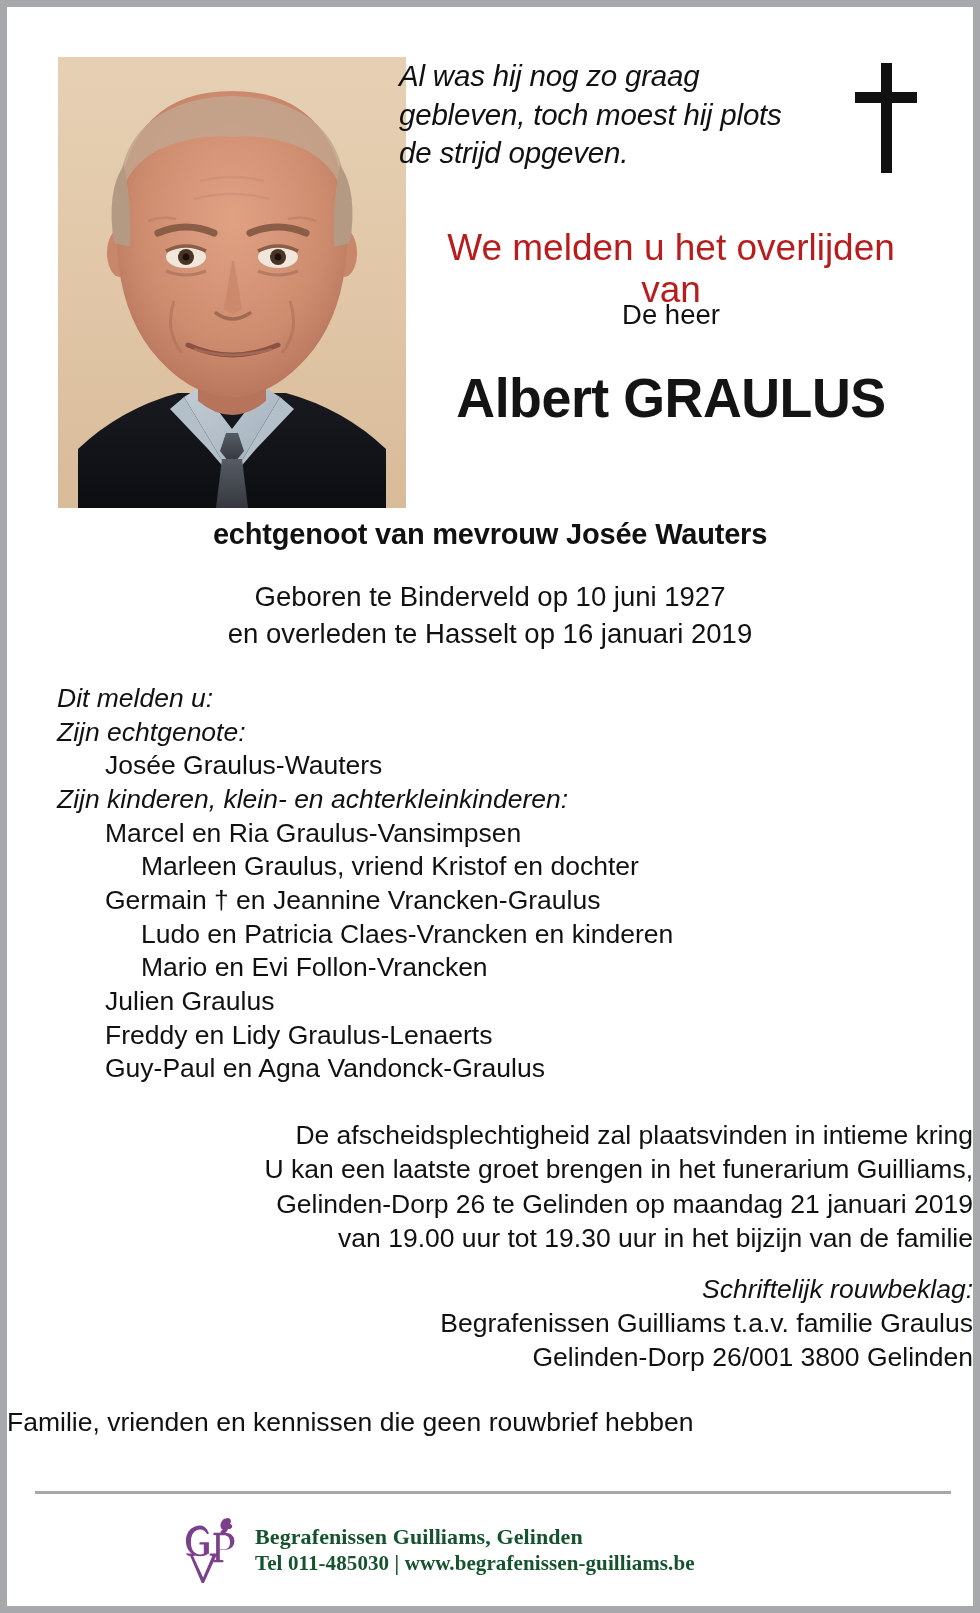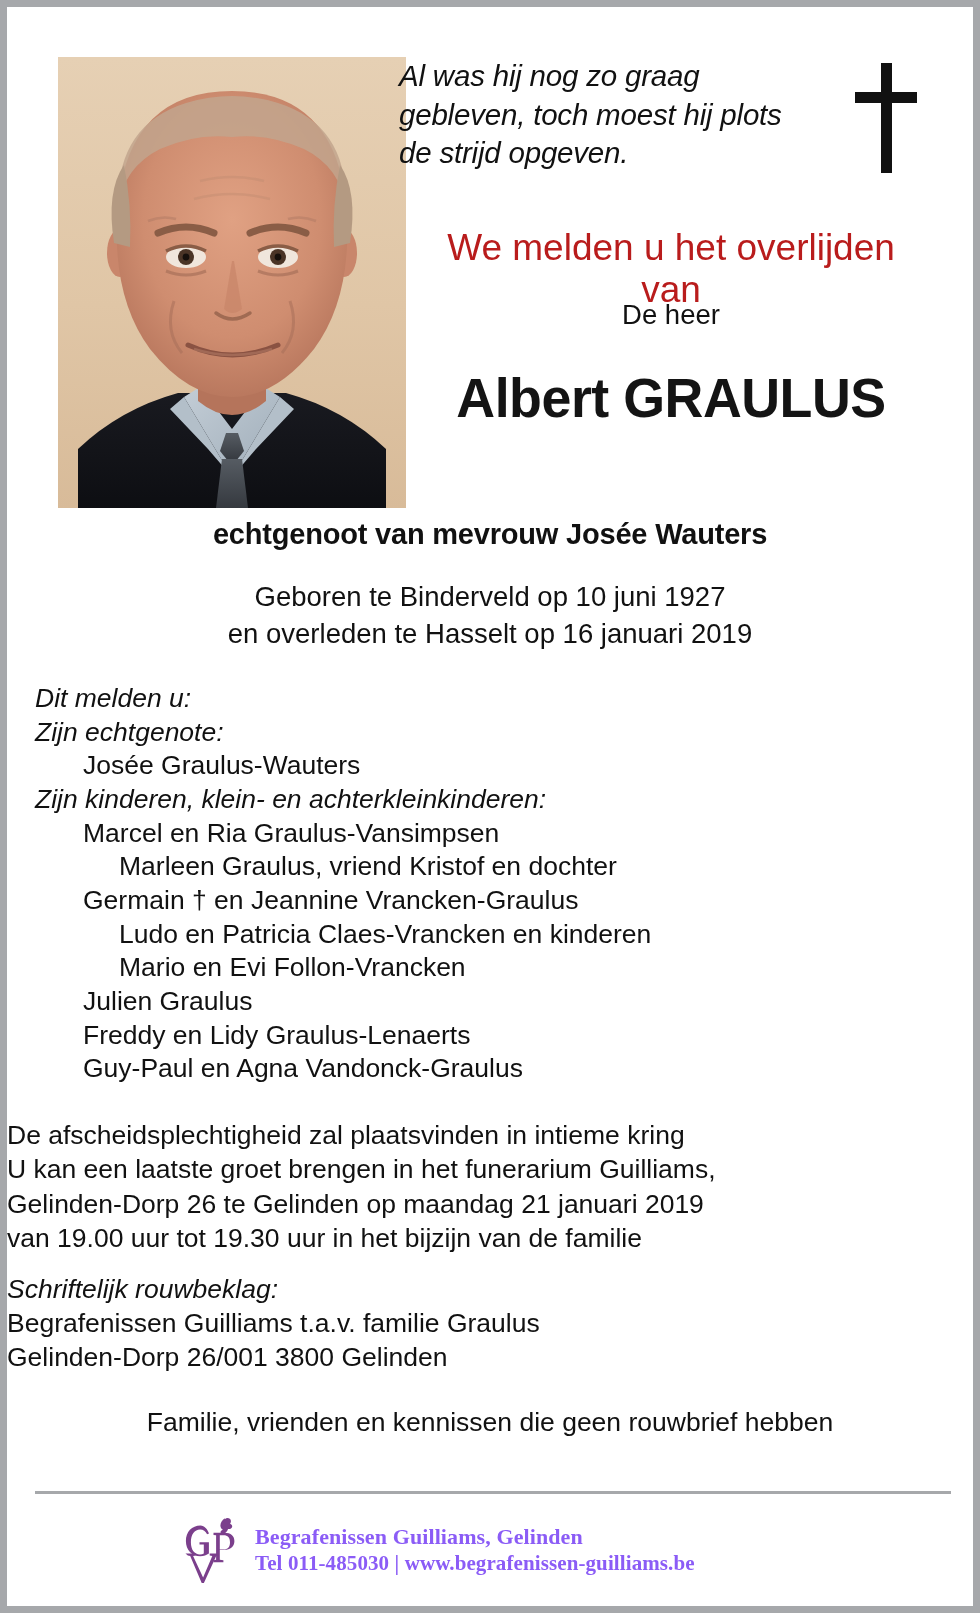--- a/index.html
+++ b/index.html
@@ -125,43 +125,42 @@
     text-align: center;
     font-size: 27.5px;
     line-height: 1.33;
     margin-top: 28px;
     color: #111111;
   }
 
   
   .family {
     margin-top: 30px;
-    padding-left: 28px;
+    padding-left: 50px;
     font-size: 26.5px;
     line-height: 1.27;
     color: #111111;
   }
   .family .hdr { font-style: italic; }
   .family .lvl1 { padding-left: 48px; }
   .family .lvl2 { padding-left: 84px; }
 
   
   .ceremony {
     margin-top: 32px;
-    text-align: left;
+    text-align: right;
     font-size: 26.5px;
     line-height: 1.3;
     color: #111111;
   }
   .ceremony .it { font-style: italic; margin-top: 16px; }
 
   
   .closing {
     margin-top: 30px;
-    text-align: center;
     font-size: 26.5px;
     line-height: 1.3;
     color: #111111;
   }
 
   
   .sep {
     position: absolute;
     left: 28px;
     top: 1484px;
@@ -174,21 +173,21 @@
     left: 170px;
     top: 1510px;
     display: flex;
     align-items: center;
     gap: 16px;
   }
   .logo { width: 62px; height: 66px; flex: none; }
   .logo svg { display: block; width: 100%; height: 100%; }
   .footer-text {
     font-family: "Liberation Serif", serif;
-    color: #8b5cf6;
+    color: #14532d;
   }
   .footer-name {
     font-weight: bold;
     font-size: 22px;
     line-height: 1.25;
     letter-spacing: 0.1px;
   }
   .footer-contact {
     font-size: 21px;
     line-height: 1.3;

